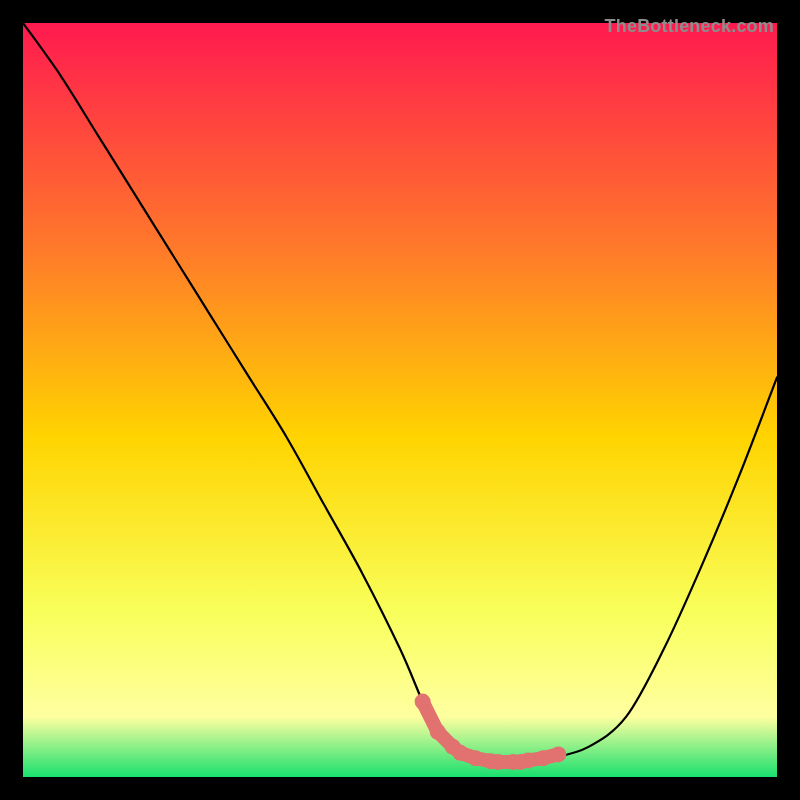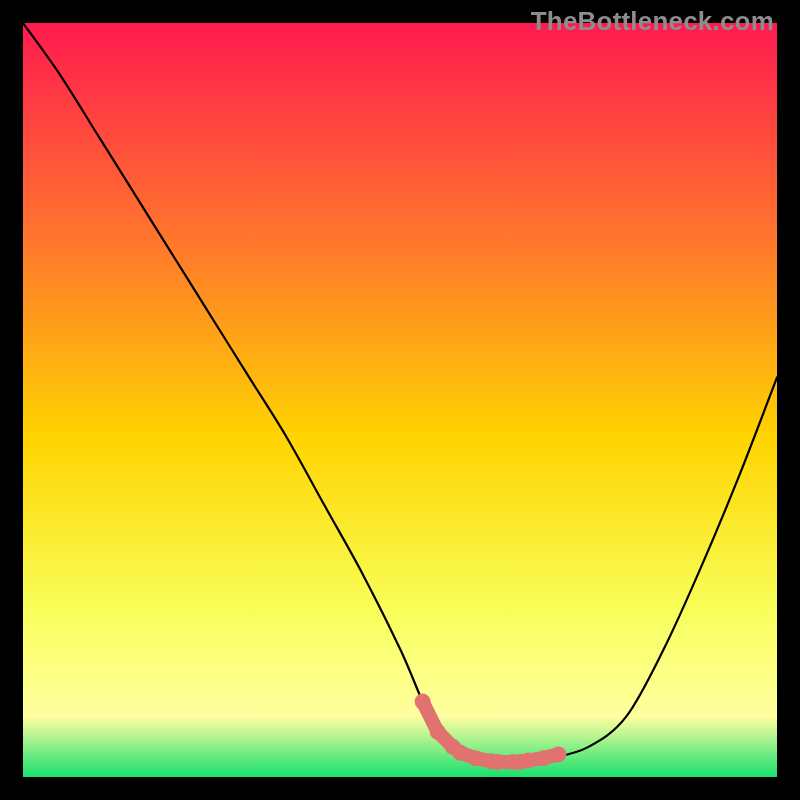--- a/index.html
+++ b/index.html
@@ -20,24 +20,24 @@
   }
   .plot {
     position: absolute;
     left: 0;
     top: 0;
     width: 754px;
     height: 754px;
   }
   .watermark {
     position: absolute;
-    top: 6px;
+    top: 16px;
     right: 26px;
     font-family: Arial, Helvetica, sans-serif;
-    font-size: 26px;
+    font-size: 18px;
     font-weight: 600;
     color: #8d8d8d;
     letter-spacing: 0.2px;
   }
 </style>
 </head>
 <body>
 
 <div class="frame">
   <svg class="plot" viewBox="0 0 754 754" preserveAspectRatio="none">

